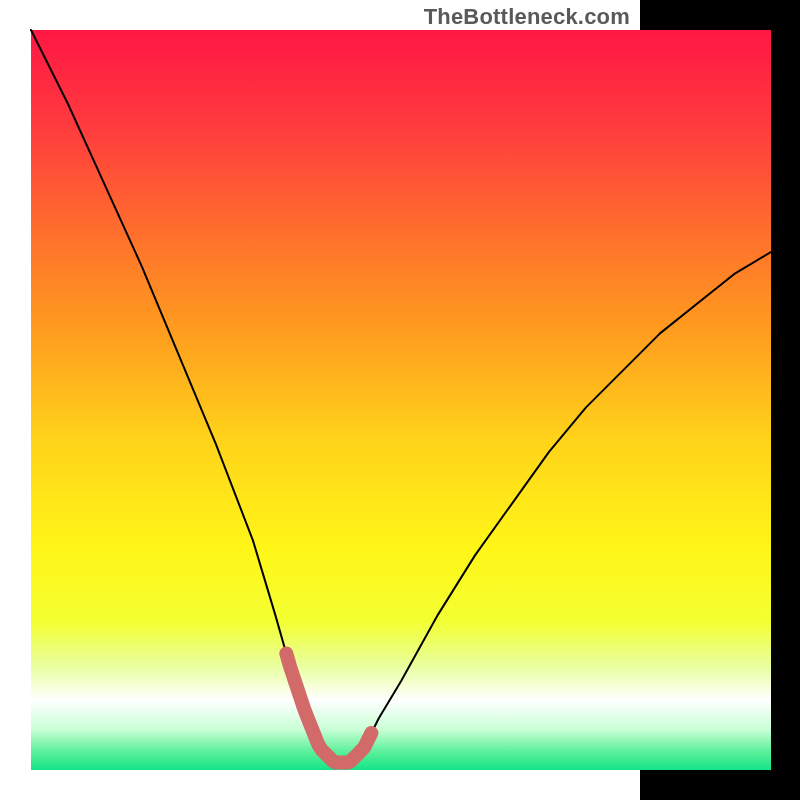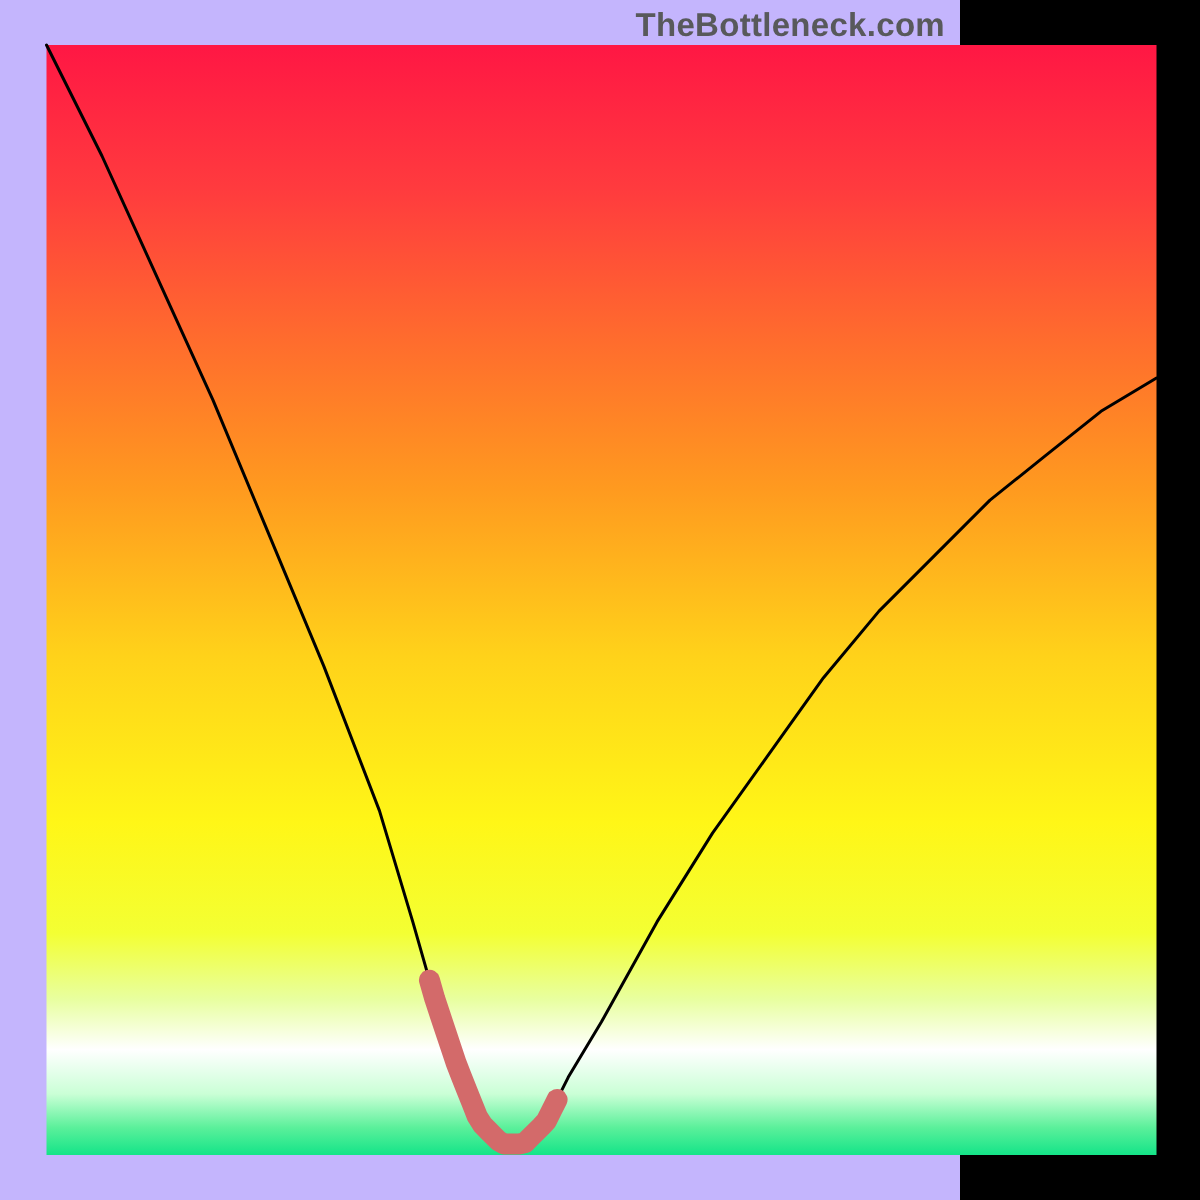--- a/index.html
+++ b/index.html
@@ -8,21 +8,21 @@
     width: 800px;
     height: 800px;
     background: #000;
     overflow: hidden;
     font-family: Arial, Helvetica, sans-serif;
   }
   .frame {
     position: relative;
     width: 640px;
     height: 800px;
-    background: #c4b5fd;
+    background: #ffffff;
   }
   .watermark {
     position: absolute;
     top: 4px;
     right: 10px;
     color: #58595b;
     font-size: 22px;
     font-weight: 600;
     letter-spacing: 0.2px;
     user-select: none;

